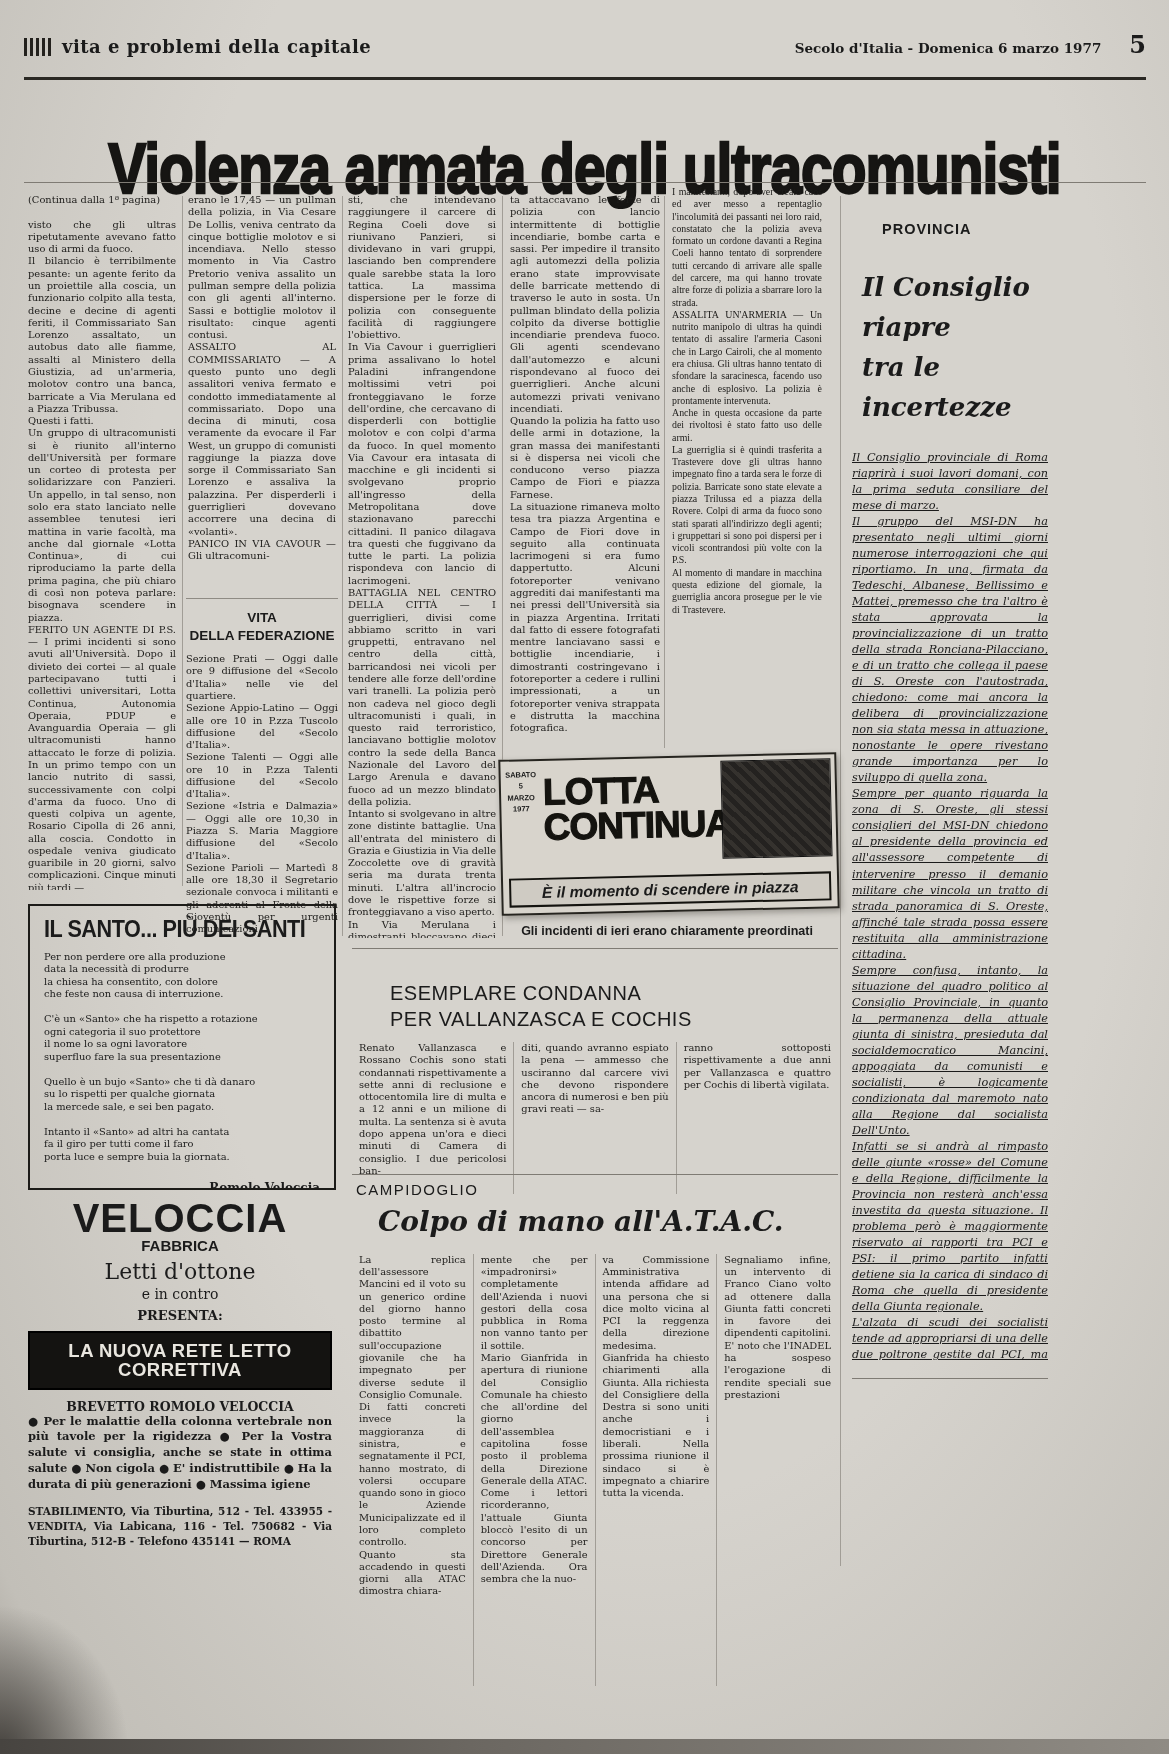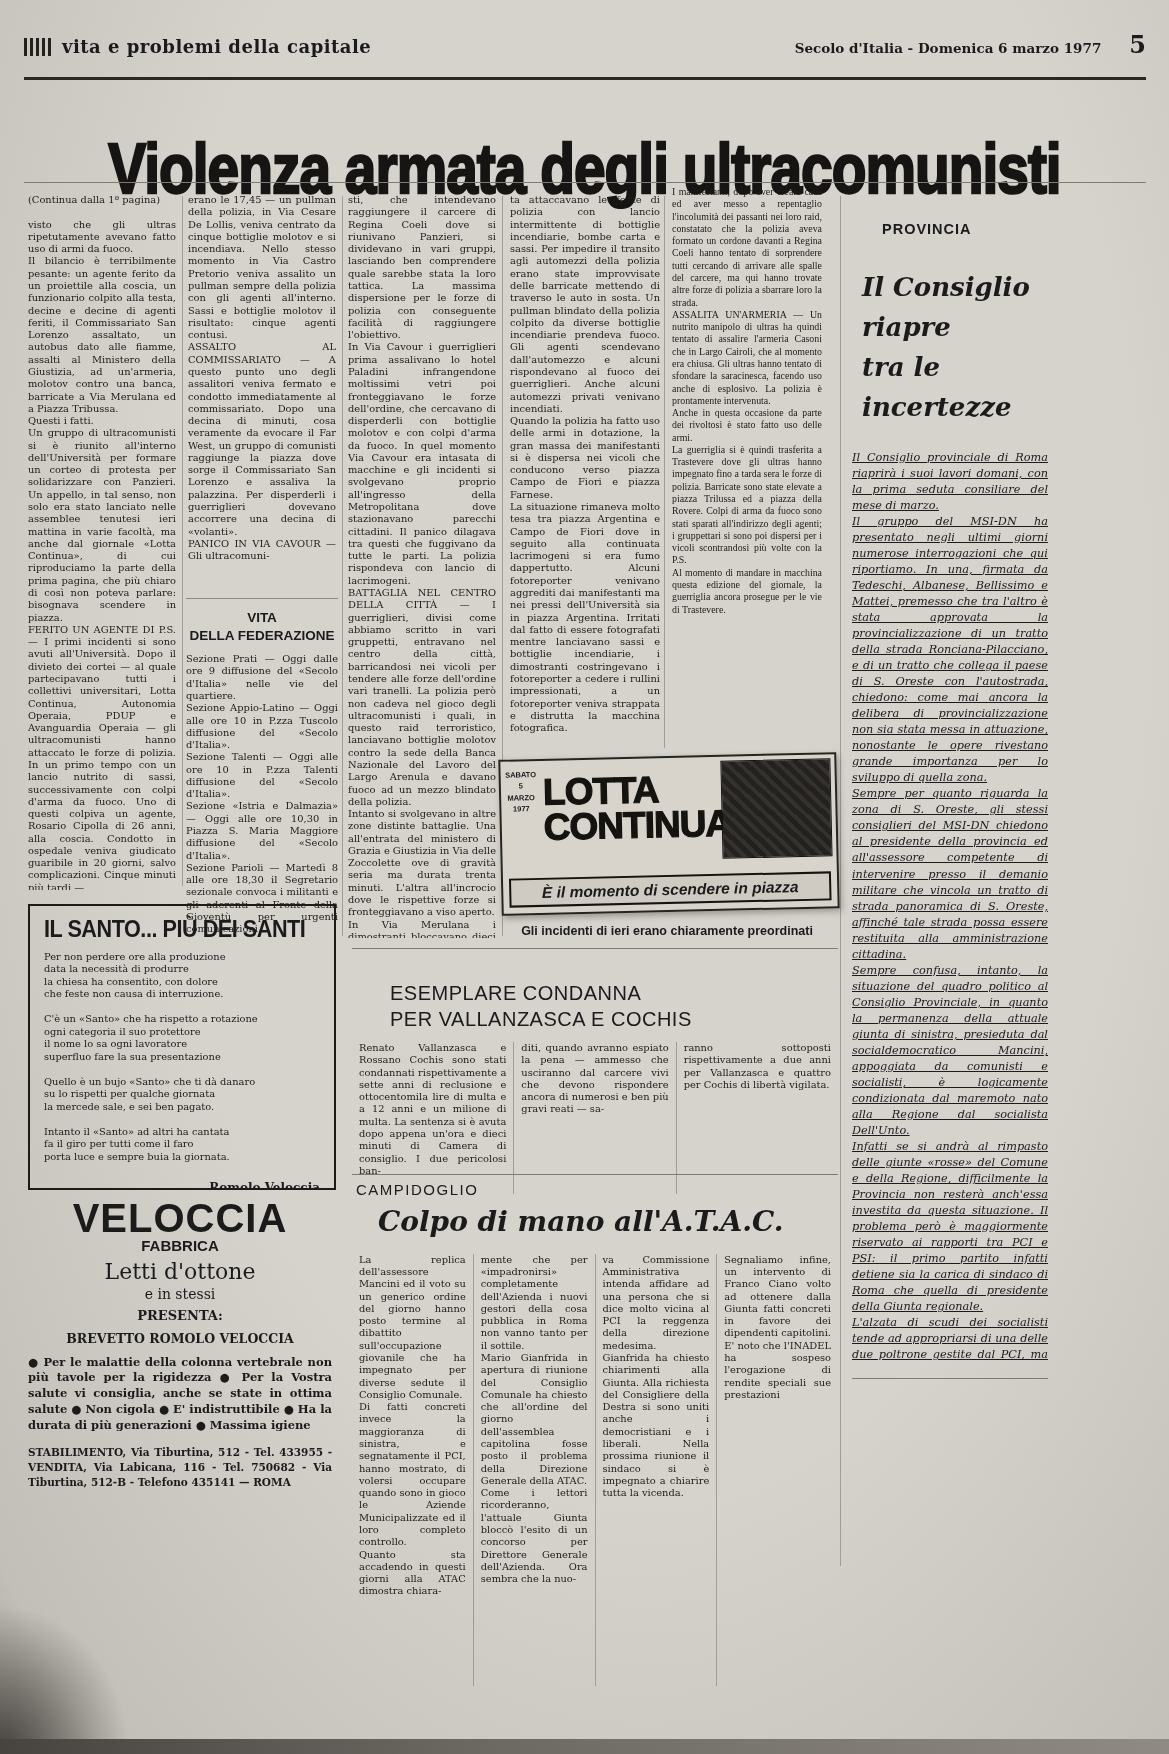--- a/index.html
+++ b/index.html
@@ -85,21 +85,21 @@
 
   
   .veloccia{position:absolute;left:28px;top:1198px;width:304px;text-align:center;}
   .vel-name{font:bold 40px/1 "Liberation Sans",sans-serif;letter-spacing:1px;}
   .vel-sub1{font:bold 15px/1 "Liberation Sans",sans-serif;margin-top:0;}
   .vel-sub2{font:22px/1 "DejaVu Serif",serif;margin-top:8px;}
   .vel-sub3{font:14px/1 "DejaVu Serif",serif;margin-top:4px;}
   .vel-sub4{font:bold 13px/1 "DejaVu Serif",serif;margin-top:8px;}
   .vel-banner{background:#141311;color:#e9e6df;border:2px solid #000;font:bold 18.5px/1 "Liberation Sans",sans-serif;padding:9px 2px;margin-top:9px;letter-spacing:.5px;}
   .vel-brevetto{font:bold 12.5px/1 "DejaVu Serif",serif;margin-top:11px;}
-  .vel-bullets{font:bold 11.5px/1.38 "DejaVu Serif",serif;text-align:justify;margin-top:9px;}
+  .vel-bullets{font:bold 11.5px/1.38 "DejaVu Serif",serif;text-align:justify;}
   .vel-address{font:bold 10.5px/1.45 "DejaVu Serif",serif;text-align:justify;margin-top:11px;}
 
   .scan-shadow{position:absolute;left:0;bottom:0;width:1169px;height:15px;background:linear-gradient(to right,#474440 0%,#6b6761 40%,#8f8b84 100%);}
   .scan-corner{position:absolute;left:0;bottom:0;width:130px;height:150px;background:radial-gradient(ellipse at 0% 100%, rgba(50,47,43,.85) 0%, rgba(50,47,43,0) 70%);}
 </style>
 </head>
 <body>
 
 <div class="page">
 
@@ -239,22 +239,23 @@
 fa il giro per tutti come il faro
 porta luce e sempre buia la giornata.</div>
     <div class="santo-sig">Romolo Veloccia</div>
     <div class="santo-sig2">Cav. Ord. Vittorio Veneto</div>
   </section>
 
   <section class="veloccia">
     <div class="vel-name">VELOCCIA</div>
     <div class="vel-sub1">FABBRICA</div>
     <div class="vel-sub2">Letti d'ottone</div>
-    <div class="vel-sub3">e in stessi</div>
+    <div class="vel-sub3">e in contro</div>
     <div class="vel-sub4">PRESENTA:</div>
+    <div class="vel-banner">LA NUOVA RETE LETTO CORRETTIVA</div>
     <div class="vel-brevetto">BREVETTO ROMOLO VELOCCIA</div>
     <div class="vel-bullets">● Per le malattie della colonna vertebrale non più tavole per la rigidezza ● Per la Vostra salute vi consiglia, anche se state in ottima salute ● Non cigola ● E' indistruttibile ● Ha la durata di più generazioni ● Massima igiene</div>
     <div class="vel-address">STABILIMENTO, Via Tiburtina, 512 - Tel. 433955 - VENDITA, Via Labicana, 116 - Tel. 750682 - Via Tiburtina, 512-B - Telefono 435141 — ROMA</div>
   </section>
 
   <div class="scan-corner"></div>
   <div class="scan-shadow"></div>
 
 </div>
 

